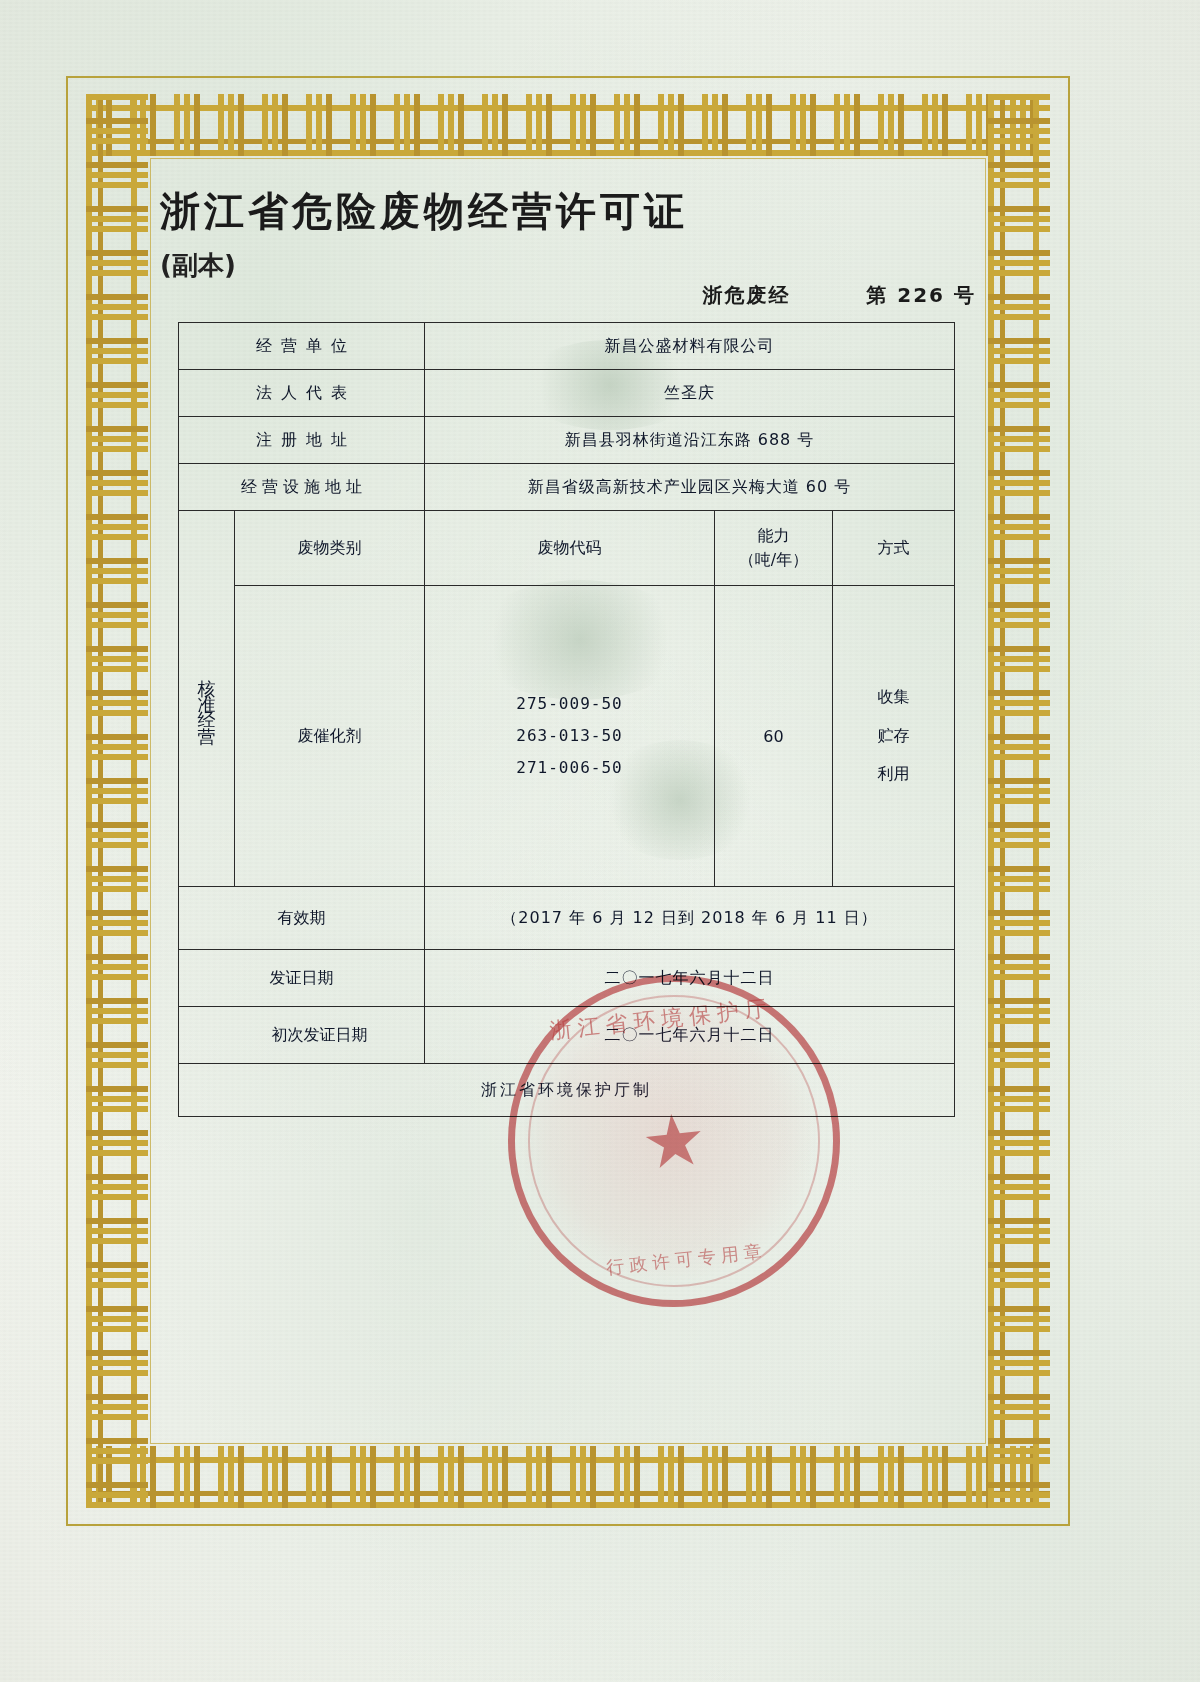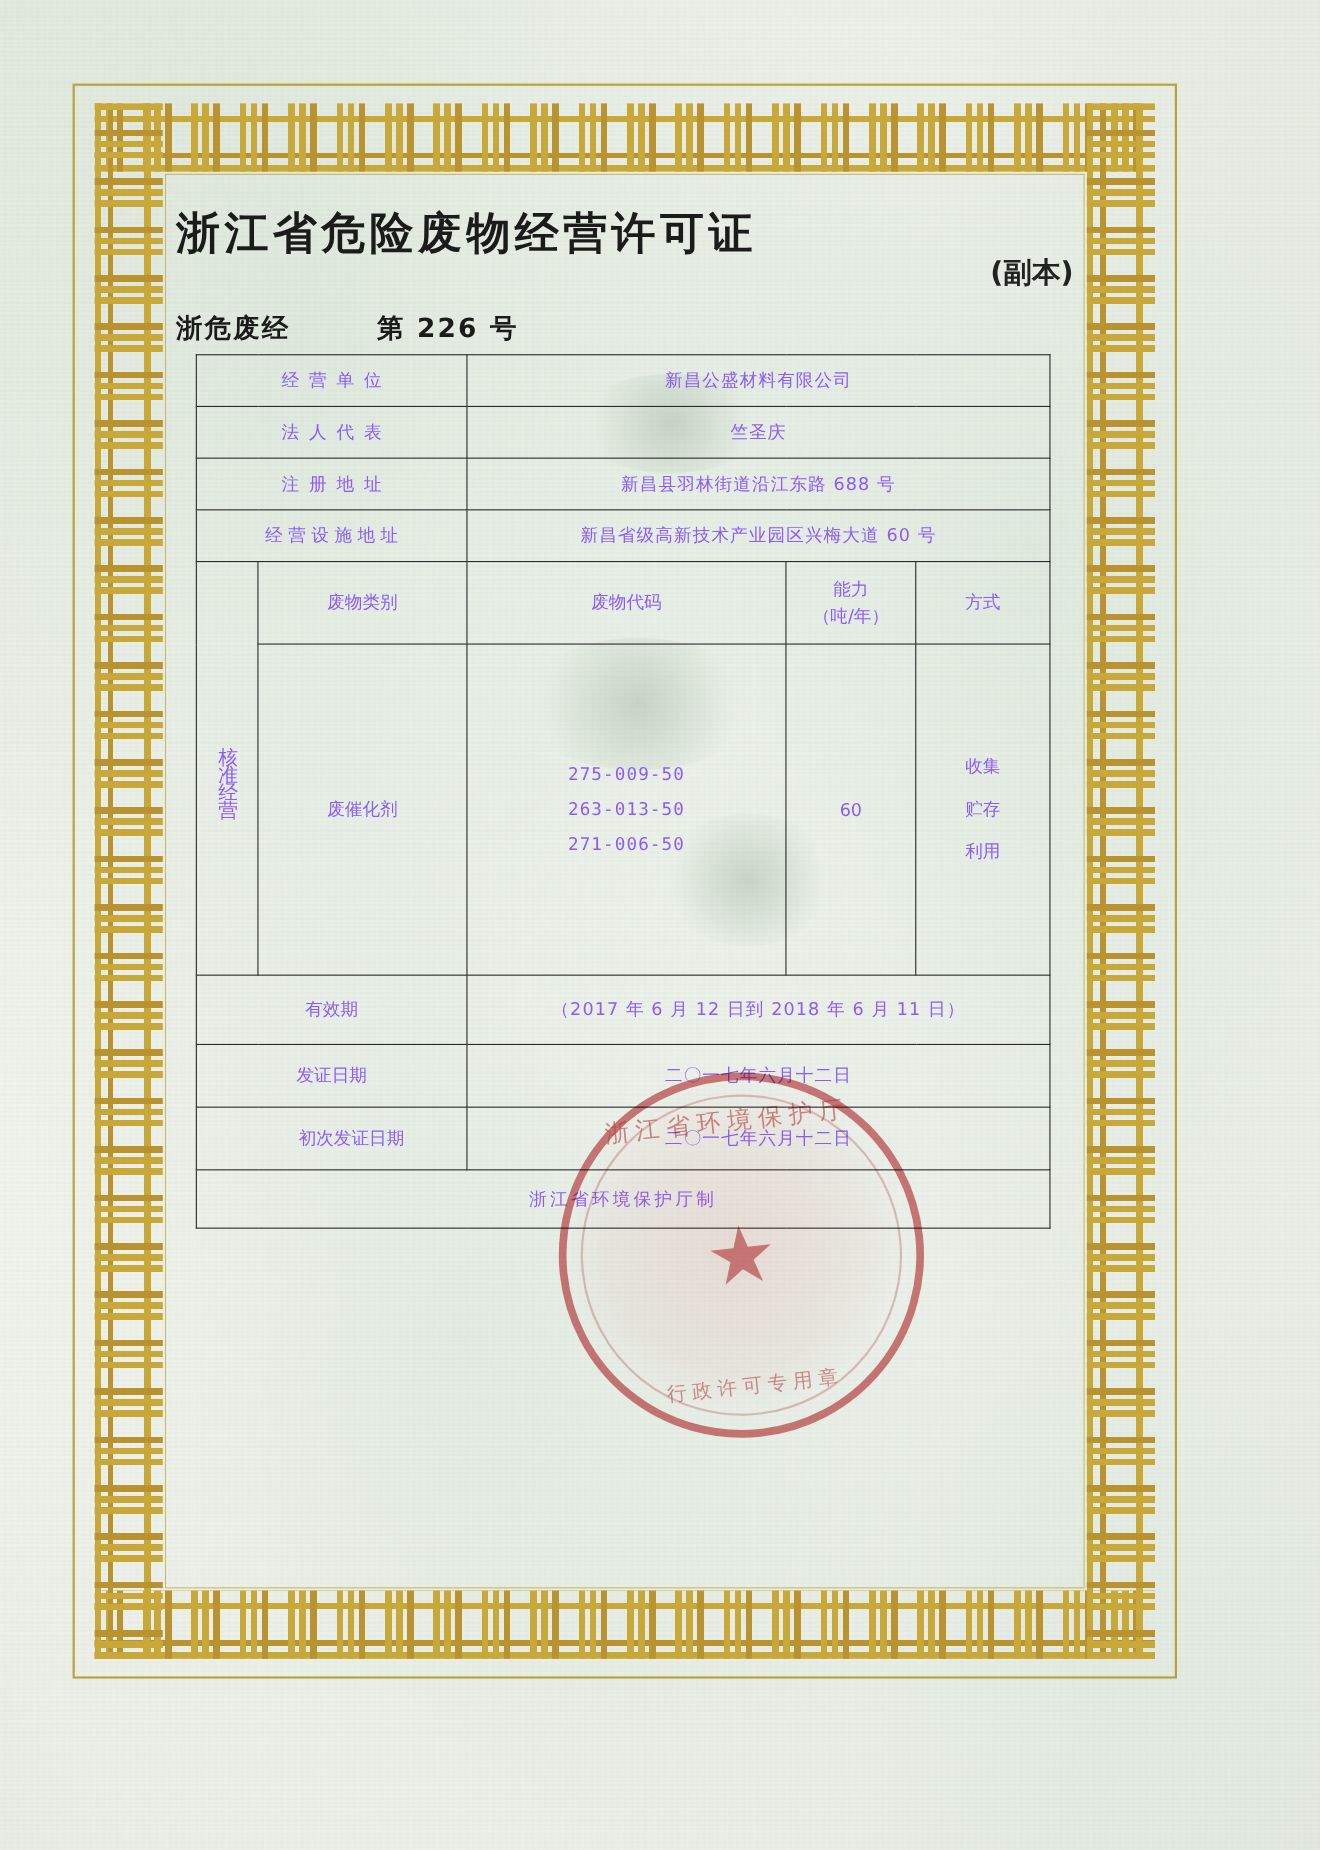--- a/index.html
+++ b/index.html
@@ -86,36 +86,36 @@
   .content{
     position:absolute;left:160px;top:168px;width:816px;height:1266px;
   }
 
   .title{
     position:absolute;left:0;top:16px;width:816px;text-align:left;
     font-family:"DejaVu Sans","Liberation Sans",sans-serif;
     font-size:40px;font-weight:bold;letter-spacing:4px;color:#1b1b1b;
   }
   .subtitle{
-    position:absolute;left:0;top:62px;width:816px;text-align:right;
+    position:absolute;left:0;top:80px;width:816px;text-align:left;
     font-size:26px;font-weight:bold;color:#222;
   }
   .serial{
-    position:absolute;left:0;top:114px;width:816px;text-align:left;
-    font-size:24px;font-weight:bold;color:#1b1b1b;letter-spacing:2px;
+    position:absolute;left:0;top:114px;width:816px;text-align:right;
+    font-size:20px;font-weight:bold;color:#1b1b1b;letter-spacing:2px;
   }
   .serial .gap{display:inline-block;width:58px;}
 
   
   table.cert{
     position:absolute;left:18px;top:154px;
     width:776px;
     border-collapse:collapse;
     table-layout:fixed;
-    color:#8b5cf6;
+    color:#0f172a;
   }
   table.cert td{
     border:1.6px solid #2a2a2a;
     text-align:center;
     vertical-align:middle;
     font-size:16px;
     padding:0;
   }
   .lbl{
     font-size:17px;letter-spacing:9px;text-indent:9px;font-weight:500;

